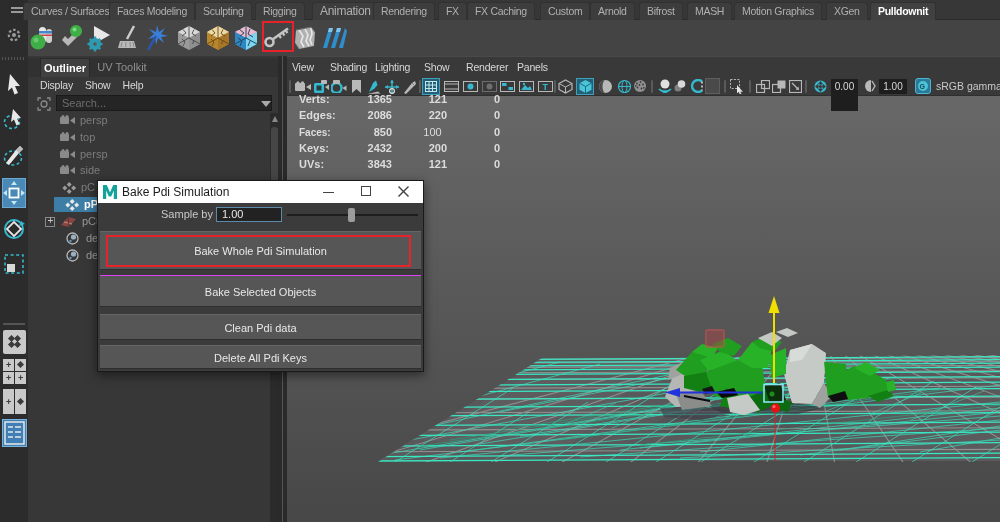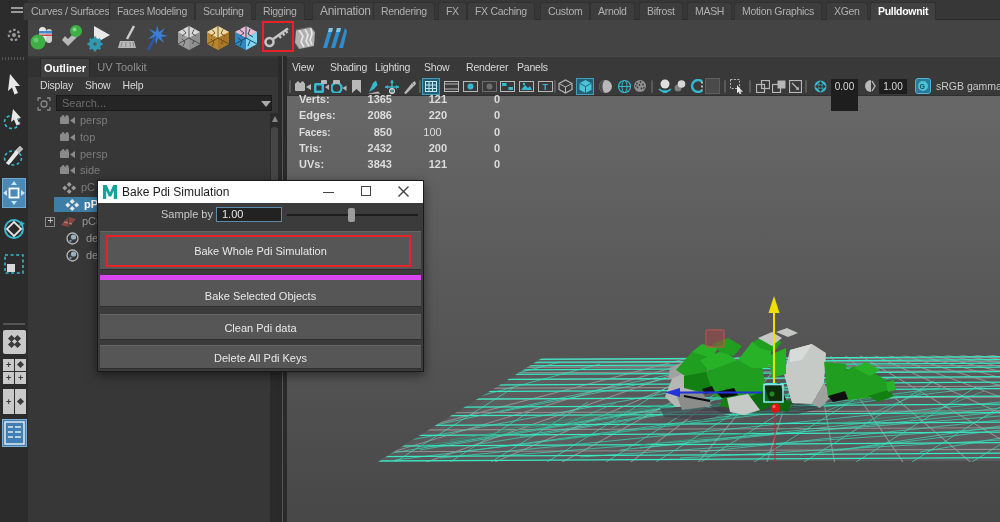--- a/index.html
+++ b/index.html
@@ -494,21 +494,21 @@
 <div class="abs" style="left:387px;top:93px;width:60px;height:13px;line-height:13px;color:#dcdcdc;font-size:11px;font-weight:bold;text-align:right;">121</div>
 <div class="abs" style="left:470px;top:93px;width:30px;height:13px;line-height:13px;color:#dcdcdc;font-size:11px;font-weight:bold;text-align:right;">0</div>
 <div class="abs" style="left:299px;top:109px;width:60px;height:13px;line-height:13px;color:#dcdcdc;font-size:11px;font-weight:bold;">Edges:</div>
 <div class="abs" style="left:302px;top:109px;width:90px;height:13px;line-height:13px;color:#dcdcdc;font-size:11px;font-weight:bold;text-align:right;">2086</div>
 <div class="abs" style="left:387px;top:109px;width:60px;height:13px;line-height:13px;color:#dcdcdc;font-size:11px;font-weight:bold;text-align:right;">220</div>
 <div class="abs" style="left:470px;top:109px;width:30px;height:13px;line-height:13px;color:#dcdcdc;font-size:11px;font-weight:bold;text-align:right;">0</div>
 <div class="abs" style="left:299px;top:125.5px;width:60px;height:13px;line-height:13px;color:#dcdcdc;font-size:10px;font-weight:bold;">Faces:</div>
 <div class="abs" style="left:302px;top:125.5px;width:90px;height:13px;line-height:13px;color:#dcdcdc;font-size:11px;font-weight:bold;text-align:right;">850</div>
 <div class="abs" style="left:387px;top:125.5px;width:60px;height:13px;line-height:13px;color:#dcdcdc;font-size:11px;font-weight:normal;text-align:center;padding-left:31px;">100</div>
 <div class="abs" style="left:470px;top:125.5px;width:30px;height:13px;line-height:13px;color:#dcdcdc;font-size:11px;font-weight:bold;text-align:right;">0</div>
-<div class="abs" style="left:299px;top:142px;width:60px;height:13px;line-height:13px;color:#dcdcdc;font-size:11px;font-weight:bold;">Tris:</div>
+<div class="abs" style="left:299px;top:142px;width:60px;height:13px;line-height:13px;color:#dcdcdc;font-size:11px;font-weight:bold;">Keys:</div>
 <div class="abs" style="left:302px;top:142px;width:90px;height:13px;line-height:13px;color:#dcdcdc;font-size:11px;font-weight:bold;text-align:right;">2432</div>
 <div class="abs" style="left:387px;top:142px;width:60px;height:13px;line-height:13px;color:#dcdcdc;font-size:11px;font-weight:bold;text-align:right;">200</div>
 <div class="abs" style="left:470px;top:142px;width:30px;height:13px;line-height:13px;color:#dcdcdc;font-size:11px;font-weight:bold;text-align:right;">0</div>
 <div class="abs" style="left:299px;top:158px;width:60px;height:13px;line-height:13px;color:#dcdcdc;font-size:11px;font-weight:bold;">UVs:</div>
 <div class="abs" style="left:302px;top:158px;width:90px;height:13px;line-height:13px;color:#dcdcdc;font-size:11px;font-weight:bold;text-align:right;">3843</div>
 <div class="abs" style="left:387px;top:158px;width:60px;height:13px;line-height:13px;color:#dcdcdc;font-size:11px;font-weight:bold;text-align:right;">121</div>
 <div class="abs" style="left:470px;top:158px;width:30px;height:13px;line-height:13px;color:#dcdcdc;font-size:11px;font-weight:bold;text-align:right;">0</div>
 <svg class="abs" style="left:287px;top:96px;" width="713" height="426" viewBox="287 96 713 426">
 <defs>
         <clipPath id="gq">
@@ -682,16 +682,16 @@
       <g stroke="#444" stroke-width="1.4">
         <line x1="0.5" y1="0.5" x2="10.5" y2="10.5"></line>
         <line x1="10.5" y1="0.5" x2="0.5" y2="10.5"></line>
       </g>
     </svg>
 <div class="abs" style="left:120px;top:208px;width:93px;height:13px;line-height:13px;color:#c8c8c8;font-size:11px;text-align:right;">Sample by</div>
 <div class="abs" style="left:216px;top:207px;width:66px;height:15px;background:#222222;border:1px solid #5d8aa8;color:#e8e8e8;font-size:11px;line-height:13px;padding-left:5px;">1.00</div>
 <div class="abs" style="left:287px;top:213.5px;width:131px;height:2px;background:#1d1d1d;"></div>
 <div class="abs" style="left:348px;top:207.5px;width:7px;height:14px;background:#9c9c9c;border-radius:2px;"></div>
 <div class="abs" style="left:100px;top:231px;width:321px;height:39px;background:#565656;border-top:1px solid #656565;border-bottom:1px solid #2e2e2e;color:#e8e8e8;font-size:11px;text-align:center;line-height:39px;">Bake Whole Pdi Simulation</div>
-<div class="abs" style="left:100px;top:275px;width:321px;height:32px;background:#565656;border-top:5px solid #d946ef;border-bottom:1px solid #2e2e2e;color:#e8e8e8;font-size:11px;text-align:center;line-height:32px;">Bake Selected Objects</div>
+<div class="abs" style="left:100px;top:275px;width:321px;height:32px;background:#565656;border-top:1px solid #d946ef;border-bottom:1px solid #2e2e2e;color:#e8e8e8;font-size:11px;text-align:center;line-height:32px;">Bake Selected Objects</div>
 <div class="abs" style="left:100px;top:314px;width:321px;height:26px;background:#565656;border-top:1px solid #656565;border-bottom:1px solid #2e2e2e;color:#e8e8e8;font-size:11px;text-align:center;line-height:26px;">Clean Pdi data</div>
 <div class="abs" style="left:100px;top:345px;width:321px;height:24px;background:#565656;border-top:1px solid #656565;border-bottom:1px solid #2e2e2e;color:#e8e8e8;font-size:11px;text-align:center;line-height:24px;">Delete All Pdi Keys</div>
 <div class="abs" style="left:106px;top:235px;width:305px;height:32px;border:2px solid #e8222a;"></div>
 </div>
 </body></html>

